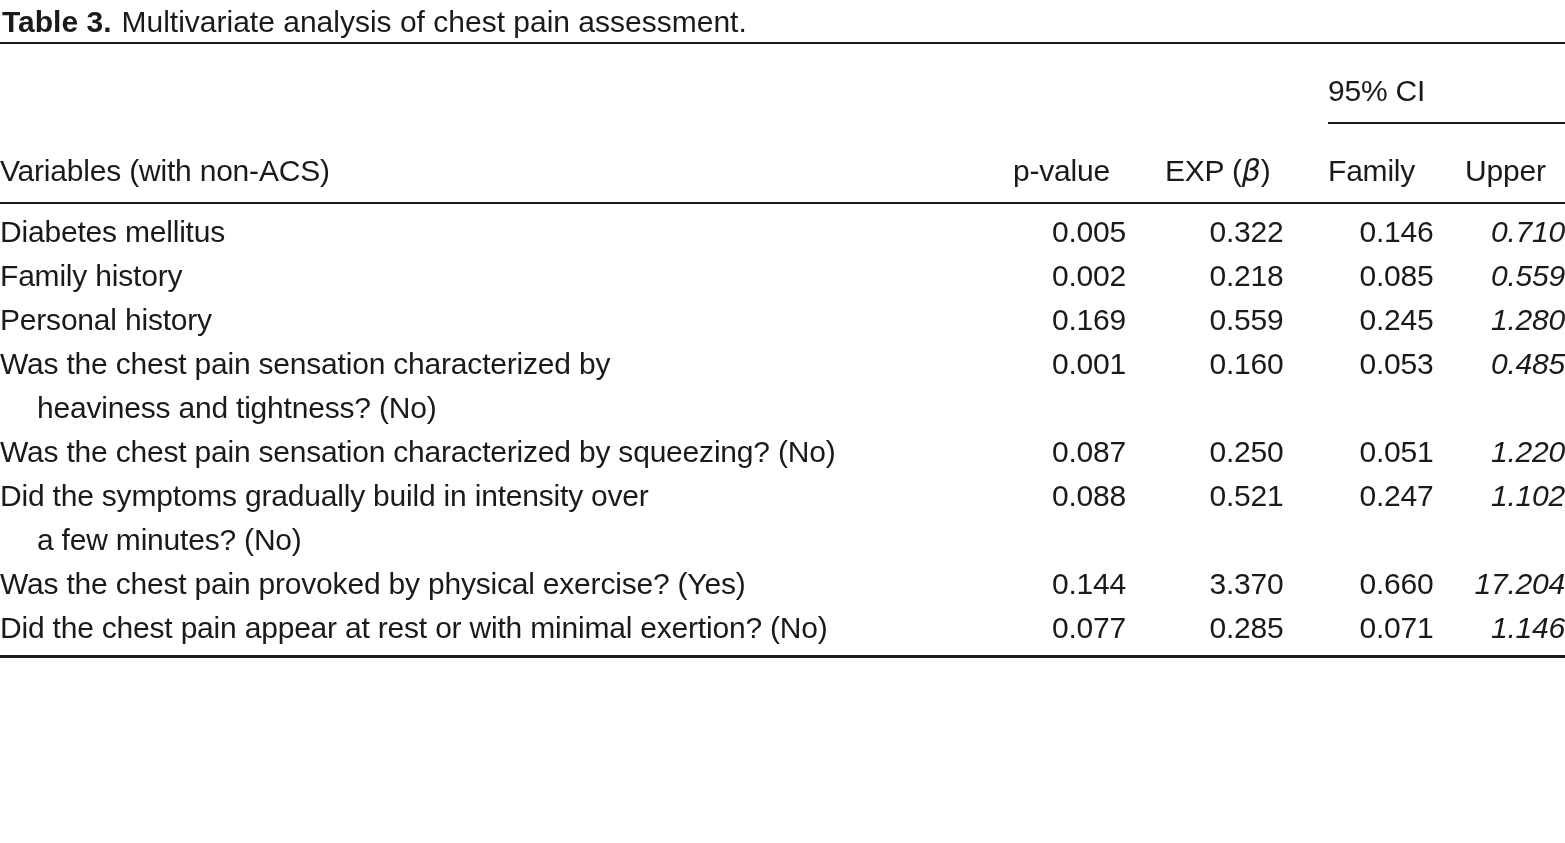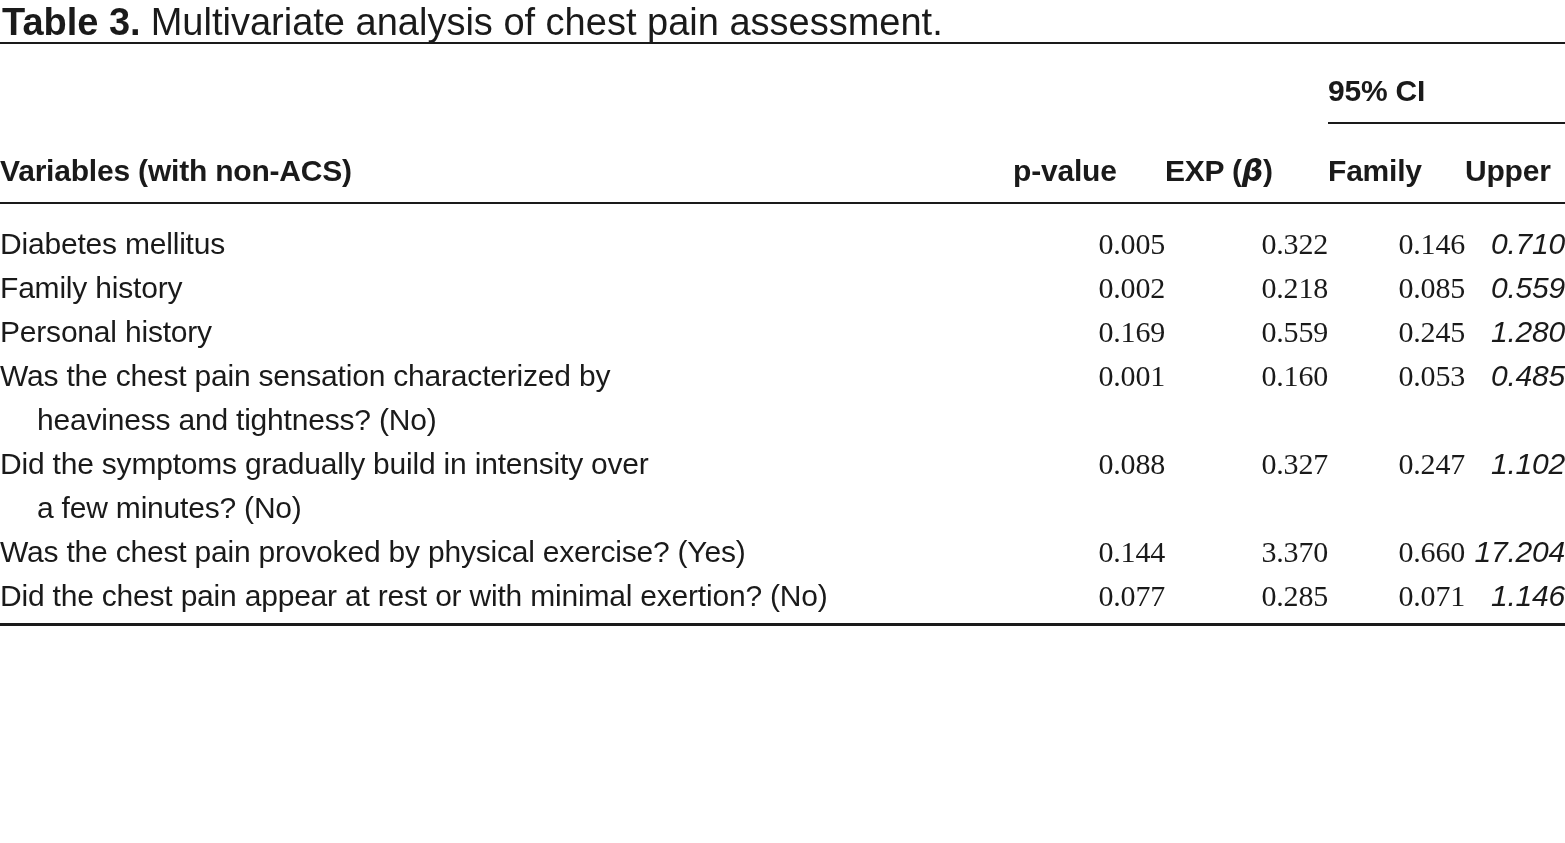--- a/index.html
+++ b/index.html
@@ -15,21 +15,21 @@
     width: 1565px;
     height: 843px;
     font-family: "Liberation Sans", sans-serif;
     color: #1a1a1a;
     -webkit-font-smoothing: antialiased;
   }
   .title {
     margin: 0;
     padding: 3px 0 0 2px;
     height: 39px;
-    font-size: 38px;
+    font-size: 30px;
     line-height: 38px;
     font-weight: 400;
     white-space: nowrap;
   }
   .title .title-label {
     font-weight: 700;
     padding-right: 10px;
   }
   table.results {
     width: 1565px;
@@ -40,41 +40,41 @@
     font-size: 30px;
     letter-spacing: -0.2px;
   }
   col.c1 { width: 1013px; }
   col.c2 { width: 152px; }
   col.c3 { width: 163px; }
   col.c4 { width: 137px; }
   col.c5 { width: 100px; }
 
   thead th {
-    font-weight: 700;
+    font-weight: 400;
     text-align: left;
     vertical-align: bottom;
     padding: 0 0 14px 0;
     white-space: nowrap;
   }
   tr.group-row th { height: 64px; }
   tr.group-row th.ci-span { border-bottom: 2px solid #1a1a1a; }
   tr.label-row th { height: 64px; border-bottom: 2px solid #1a1a1a; }
   th.col-upper { text-align: left; }
   .beta { font-style: italic; font-family: "DejaVu Sans", sans-serif; }
 
   tbody td {
     vertical-align: top;
     line-height: 44px;
     padding: 0;
     white-space: nowrap;
   }
-  tbody tr:first-child td { padding-top: 18px; }
+  tbody tr:first-child td { padding-top: 6px; }
   tbody tr:last-child td { padding-bottom: 5px; }
-  td.num { text-align: right; font-family: Liberation Serif, serif; }
+  td.num { text-align: center; }
   td.num-right { text-align: right; font-style: italic; }
   .line2 { display: block; padding-left: 37px; }
 </style>
 </head>
 <body>
 
 <div class="page">
 
   <p class="title">
     <span class="title-label">Table 3.</span><span>Multivariate analysis of chest pain assessment.</span>
@@ -137,25 +137,35 @@
         <span>Was the chest pain sensation characterized by</span>
         <span class="line2">heaviness and tightness? (No)</span>
       </td>
       <td class="num">0.001</td>
       <td class="num">0.160</td>
       <td class="num">0.053</td>
       <td class="num-right">0.485</td>
     </tr>
         <tr>
       <td>
+        <span>Was the chest pain sensation characterized by squeezing? (No)</span>
+        
+      </td>
+      <td class="num">0.087</td>
+      <td class="num">0.250</td>
+      <td class="num">0.051</td>
+      <td class="num-right">1.220</td>
+    </tr>
+        <tr>
+      <td>
         <span>Did the symptoms gradually build in intensity over</span>
         <span class="line2">a few minutes? (No)</span>
       </td>
       <td class="num">0.088</td>
-      <td class="num">0.327</td>
+      <td class="num">0.521</td>
       <td class="num">0.247</td>
       <td class="num-right">1.102</td>
     </tr>
         <tr>
       <td>
         <span>Was the chest pain provoked by physical exercise? (Yes)</span>
         
       </td>
       <td class="num">0.144</td>
       <td class="num">3.370</td>

